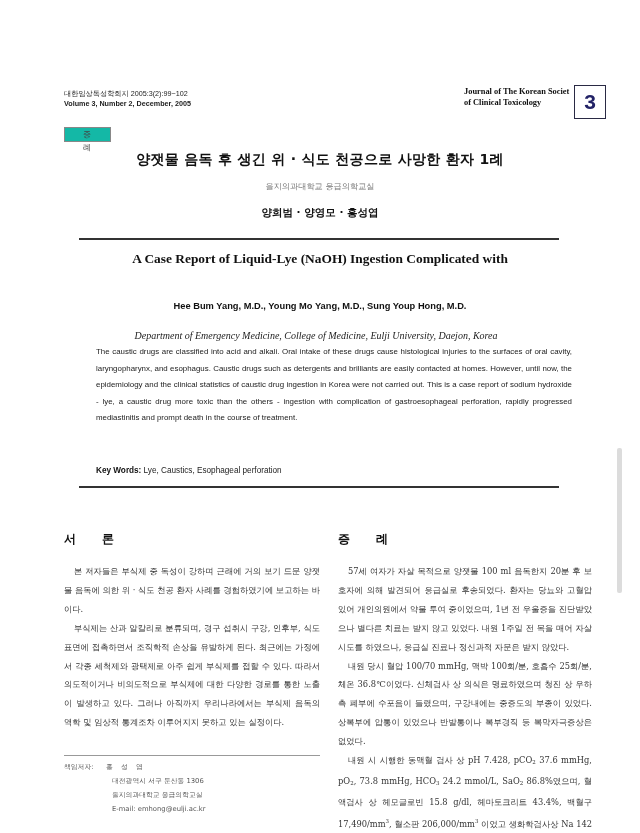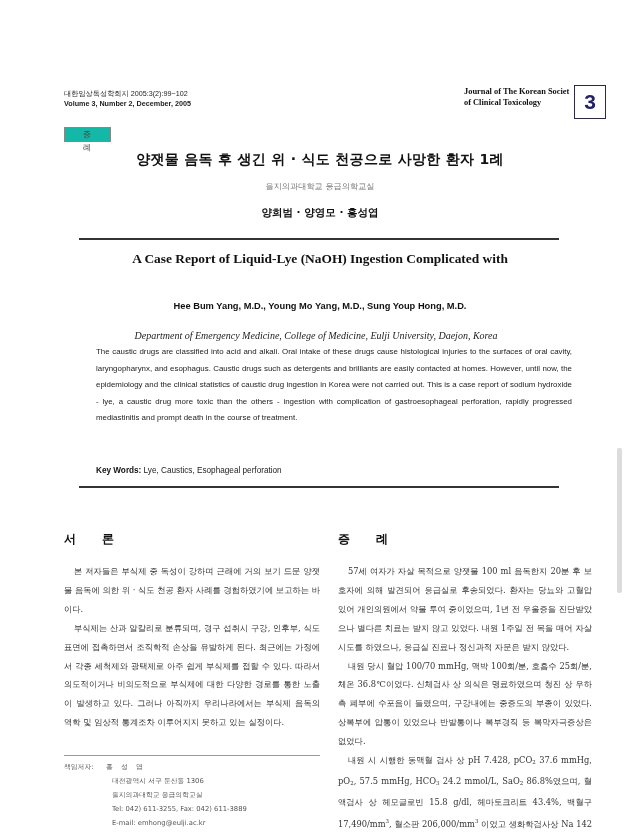--- a/index.html
+++ b/index.html
@@ -84,27 +84,26 @@
 <div class="abs sec-h" style="left:338px; top:483px;">증례</div>
 
 <div class="abs col col-left">
   <p>본 저자들은 부식제 중 독성이 강하며 근래에 거의 보기 드문 양잿물 음독에 의한 위 · 식도 천공 환자 사례를 경험하였기에 보고하는 바이다.</p>
   <p>부식제는 산과 알칼리로 분류되며, 경구 섭취시 구강, 인후부, 식도 표면에 접촉하면서 조직학적 손상을 유발하게 된다. 최근에는 가정에서 각종 세척제와 광택제로 아주 쉽게 부식제를 접할 수 있다. 따라서 의도적이거나 비의도적으로 부식제에 대한 다양한 경로를 통한 노출이 발생하고 있다. 그러나 아직까지 우리나라에서는 부식제 음독의 역학 및 임상적 통계조차 이루어지지 못하고 있는 실정이다.</p>
 </div>
 
 <div class="abs col col-right">
   <p>57세 여자가 자살 목적으로 양잿물 100 ml 음독한지 20분 후 보호자에 의해 발견되어 응급실로 후송되었다. 환자는 당뇨와 고혈압 있어 개인의원에서 약물 투여 중이었으며, 1년 전 우울증을 진단받았으나 별다른 치료는 받지 않고 있었다. 내원 1주일 전 목을 매어 자살 시도를 하였으나, 응급실 진료나 정신과적 자문은 받지 않았다.</p>
   <p>내원 당시 혈압 100/70 mmHg, 맥박 100회/분, 호흡수 25회/분, 체온 36.8℃이었다. 신체검사 상 의식은 명료하였으며 청진 상 우하측 폐부에 수포음이 들렸으며, 구강내에는 중증도의 부종이 있었다. 상복부에 압통이 있었으나 반발통이나 복부경직 등 복막자극증상은 없었다.</p>
-  <p><span>내원 시 시행한 동맥혈 검사 상 pH 7.428, pCO</span><sub>2</sub><span> 37.6 mmHg, pO</span><sub>2</sub><span>, 57.5 mmHg, HCO</span><sub>3</sub><span> 24.2 mmol/L, SaO</span><sub>2</sub><span> 86.8%였으며, 혈액검사 상 헤모글로빈 15.8 g/dl, 헤마토크리트 43.4%, 백혈구 17,490/mm</span><sup>3</sup><span>, 혈소판 206,000/mm</span><sup>3</sup><span> 이었고 생화학검사상 Na 142 mEq/L, K 4.0 mEq/L, Cl</span></p>
+  <p><span>내원 시 시행한 동맥혈 검사 상 pH 7.428, pCO</span><sub>2</sub><span> 37.6 mmHg, pO</span><sub>2</sub><span>, 73.8 mmHg, HCO</span><sub>3</sub><span> 24.2 mmol/L, SaO</span><sub>2</sub><span> 86.8%였으며, 혈액검사 상 헤모글로빈 15.8 g/dl, 헤마토크리트 43.4%, 백혈구 17,490/mm</span><sup>3</sup><span>, 혈소판 206,000/mm</span><sup>3</sup><span> 이었고 생화학검사상 Na 142 mEq/L, K 4.0 mEq/L, Cl</span></p>
 </div>
 
 <div class="abs fn-rule"></div>
 <div class="abs footnote">
   <div><span class="lbl">책임저자:</span><span style="letter-spacing:3px">홍 성 엽</span></div>
   <div class="ind">대전광역시 서구 둔산동 1306</div>
   <div class="ind">을지의과대학교 응급의학교실</div>
-  <div class="ind">Tel: 042) 611-3255,  Fax: 042) 611-3889</div>
   <div class="ind">E-mail: emhong@eulji.ac.kr</div>
 </div>
 
 <div class="abs page-num">76</div>
 
 <div class="abs scrollbar"></div>
 
 </body></html>

